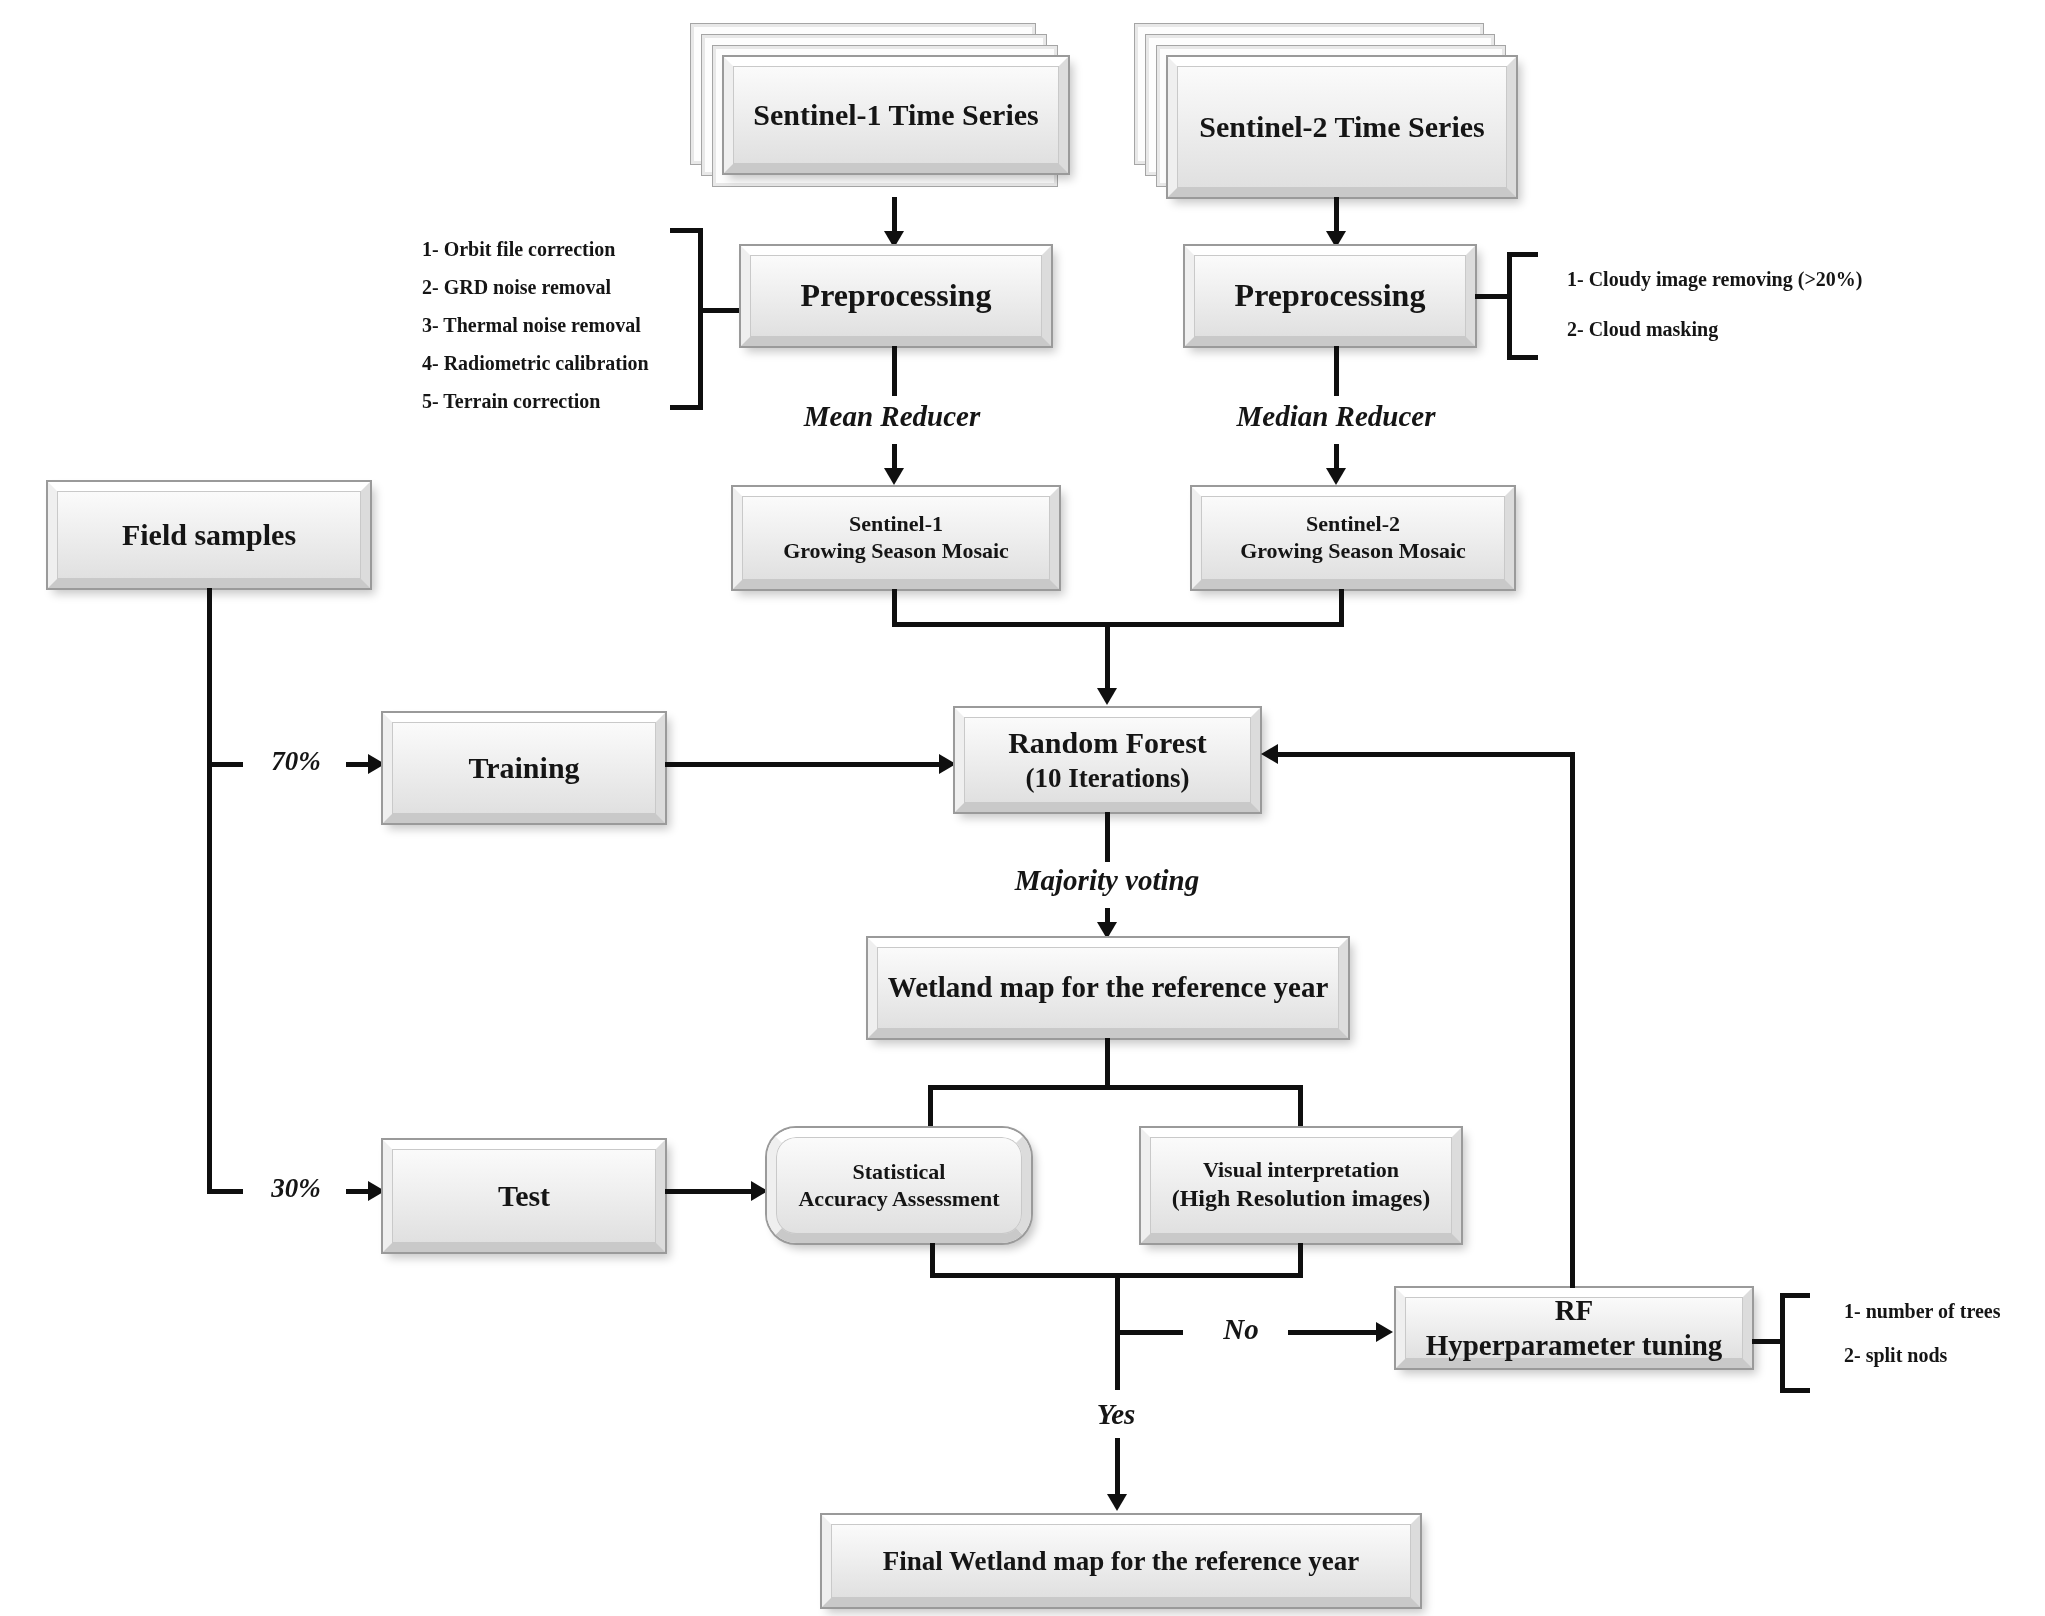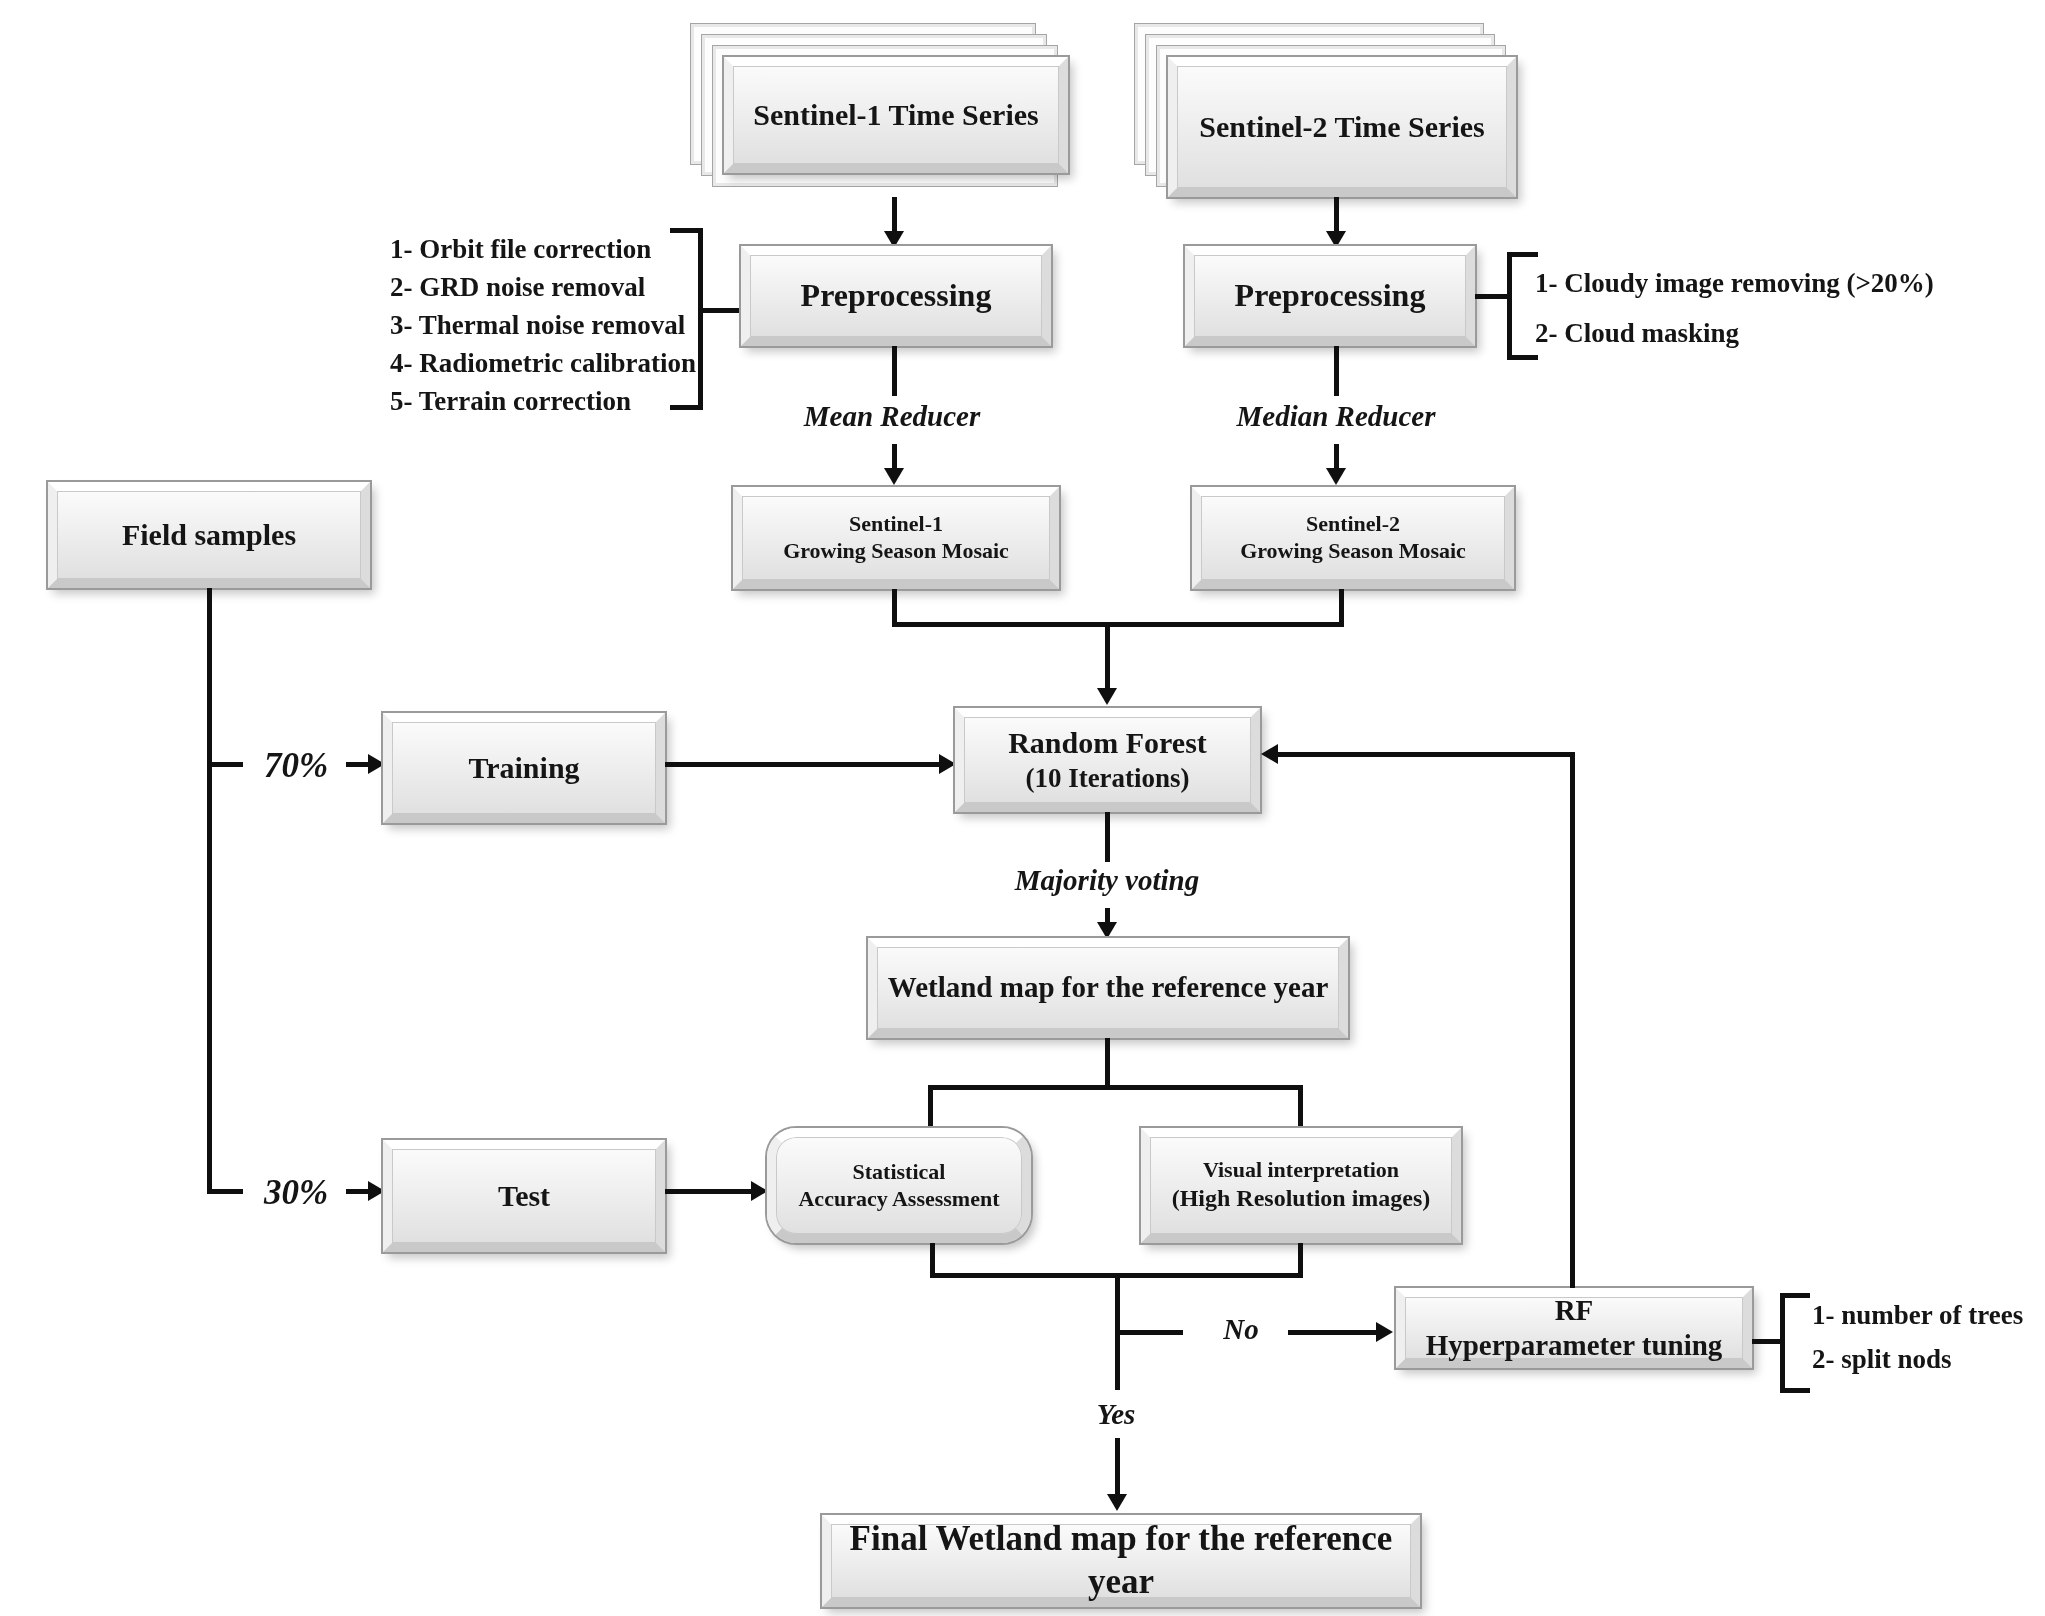--- a/index.html
+++ b/index.html
@@ -8,22 +8,22 @@
   
   .node{position:absolute;display:flex;flex-direction:column;align-items:center;justify-content:center;
         text-align:center;box-sizing:border-box;
         background:linear-gradient(180deg,#fbfbfb 0%,#efefef 45%,#e0e0e0 100%);
         border:9px solid;border-color:#ffffff #dcdcdc #c9c9c9 #efefef;
         box-shadow:0 0 0 2px #9a9a9a, inset 0 0 0 1px #c9c9c9, 5px 6px 9px rgba(0,0,0,0.22);}
   .sheet{position:absolute;box-sizing:border-box;background:#fdfdfd;border:3px solid #e8e8e8;
          box-shadow:0 0 0 1px #a5a5a5;}
   .lbl{font-weight:bold;line-height:1.22;}
   .f30{font-size:30px;} .f32{font-size:32px;} .f28{font-size:22px;} .f27{font-size:27px;}
-  .f29{font-size:29px;} .f31{font-size:35px;} .f24{font-size:24px;}
-  .ann{position:absolute;font-weight:bold;font-size:27px;white-space:nowrap;}
+  .f29{font-size:29px;} .f31{font-size:27px;} .f24{font-size:24px;}
+  .ann{position:absolute;font-weight:bold;font-size:20px;white-space:nowrap;margin-left:32px;}
   .it{position:absolute;font-style:italic;font-weight:bold;text-align:center;white-space:nowrap;}
   .vl,.hl{position:absolute;background:#0f0f0f;}
   .ah{position:absolute;width:0;height:0;}
   .ah-d{border-left:10px solid transparent;border-right:10px solid transparent;border-top:17px solid #0f0f0f;}
   .ah-r{border-top:10px solid transparent;border-bottom:10px solid transparent;border-left:17px solid #0f0f0f;}
   .ah-l{border-top:10px solid transparent;border-bottom:10px solid transparent;border-right:17px solid #0f0f0f;}
 </style>
 </head>
 <body>
 

